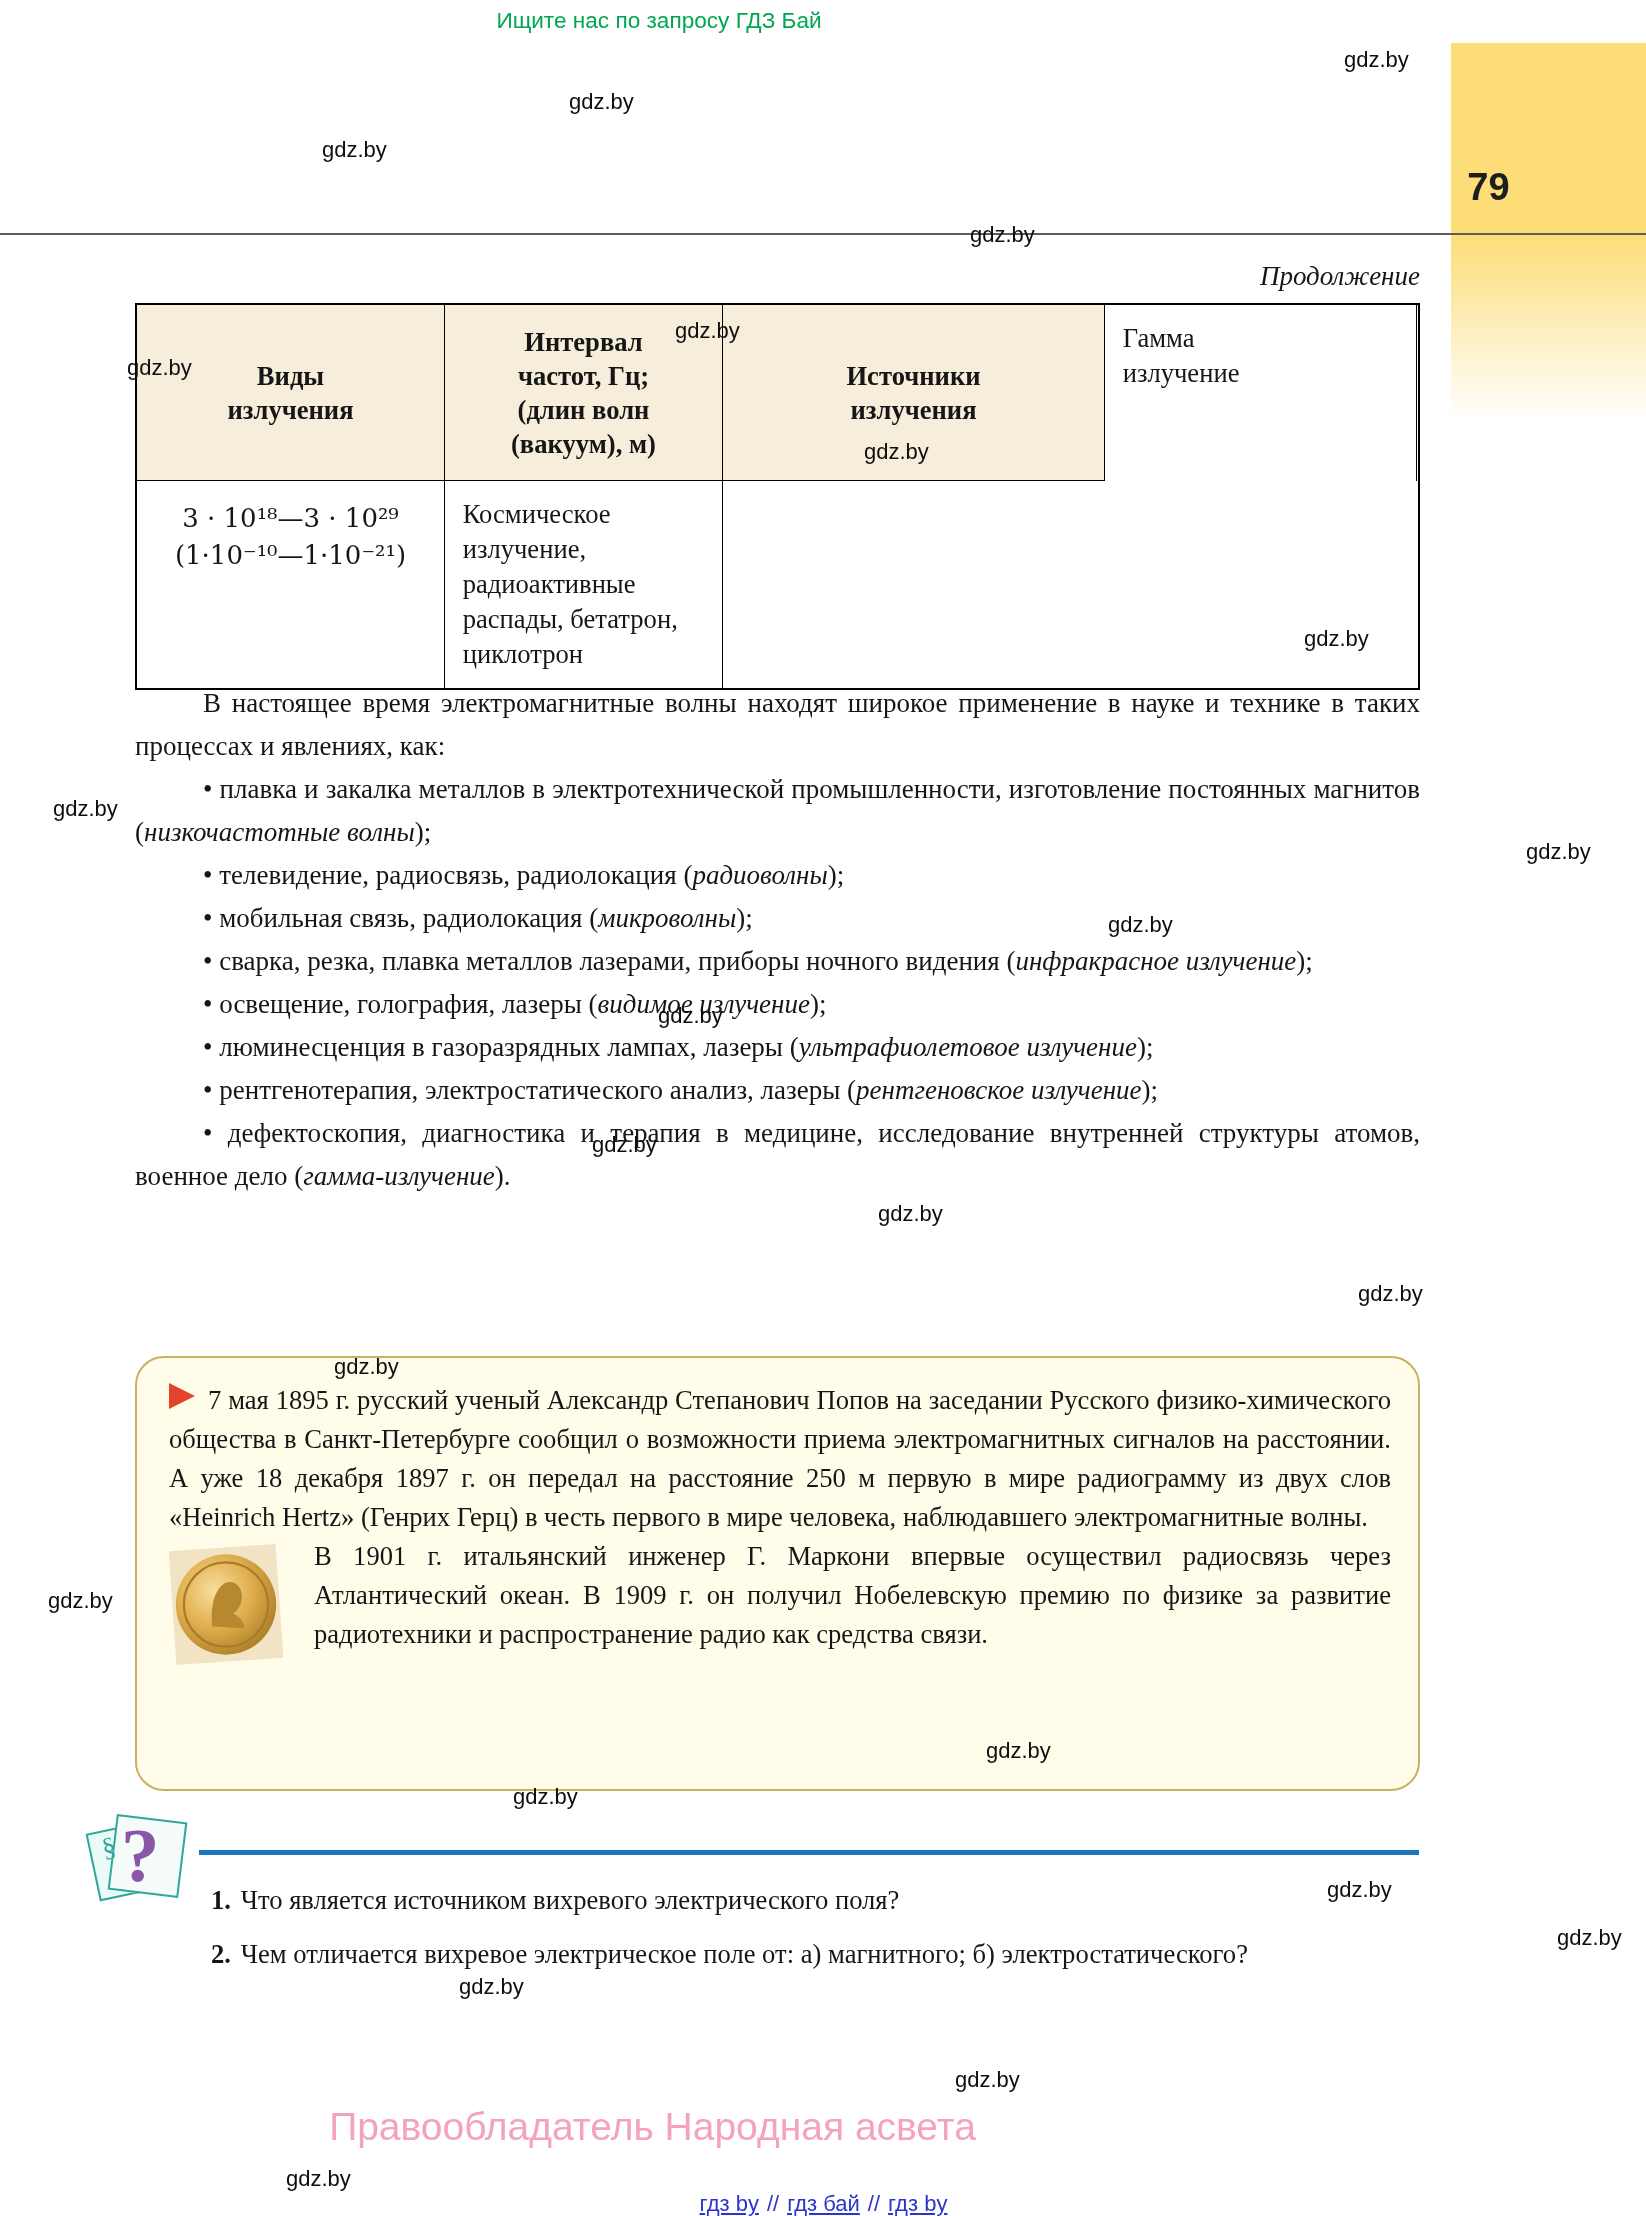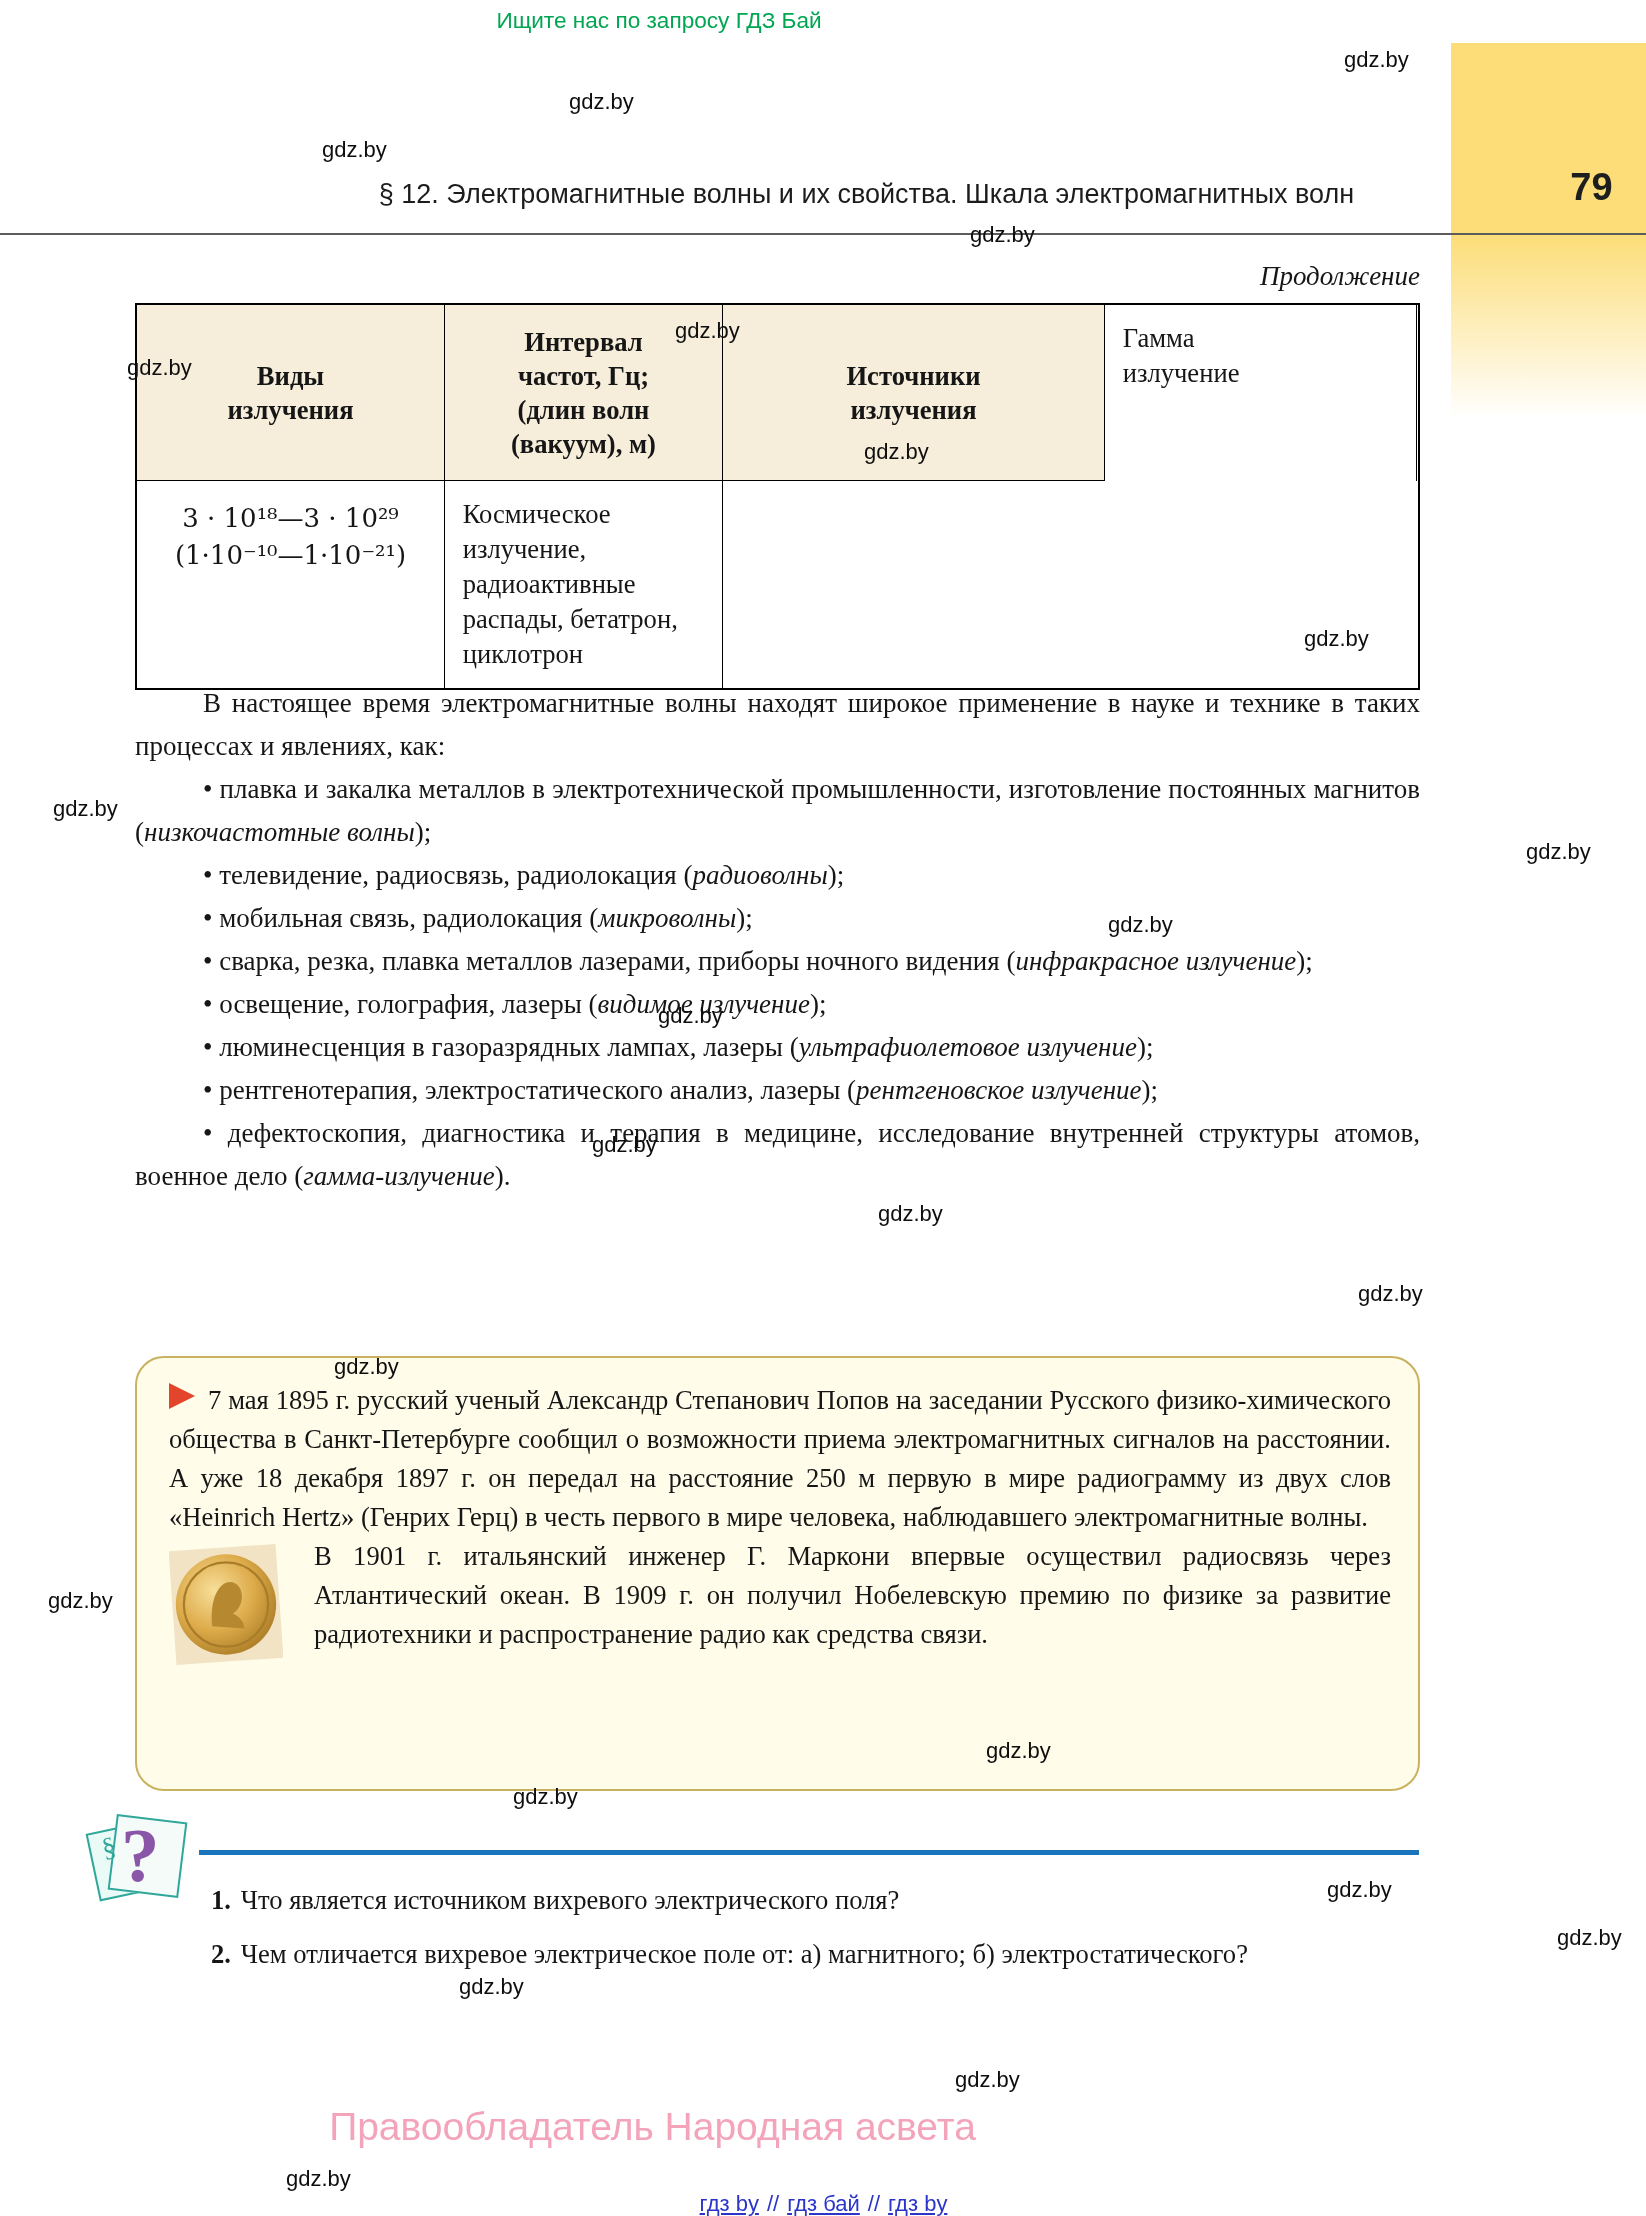--- a/index.html
+++ b/index.html
@@ -9,21 +9,21 @@
 
   .top-notice{position:absolute;top:8px;left:659px;transform:translateX(-50%);
         font-family:"Liberation Sans",sans-serif;font-size:22.6px;color:#00a651;white-space:nowrap;z-index:10}
 
   .watermark{position:absolute;font-family:"Liberation Sans",sans-serif;font-size:22px;
         color:#0e0e0e;white-space:nowrap;z-index:9}
 
   .corner-solid{position:absolute;left:1451px;top:43px;width:196px;height:191px;background:#fcdd78}
   .corner-fade{position:absolute;left:1451px;top:235px;width:196px;height:184px;
         background:linear-gradient(180deg,#fcdd78 0%,rgba(252,221,120,0) 100%)}
-  .page-number{position:absolute;left:1543px;top:166px;width:97px;text-align:center;
+  .page-number{position:absolute;left:1440px;top:166px;width:97px;text-align:center;
         font-family:"Liberation Sans",sans-serif;font-weight:bold;font-size:38px;color:#1e1e1e;z-index:3}
   .header-rule{position:absolute;left:0;top:233px;width:1647px;height:2.4px;background:#5c5c5c;z-index:2}
 
   .page-title{position:absolute;left:274px;top:179px;width:1185px;text-align:center;
         font-family:"Liberation Sans",sans-serif;font-size:27px;color:#1c1c1c;z-index:3}
 
   .continuation{position:absolute;left:135px;top:261px;width:1285px;text-align:right;
         font-style:italic;font-size:27px}
 
   .dtable{position:absolute;left:135px;top:303px;width:1285px;border:2.4px solid #000;
@@ -75,21 +75,20 @@
 
 <div class="page">
 
   <div class="top-notice">Ищите нас по запросу ГДЗ Бай</div>
 
   <div class="corner-solid"></div>
   <div class="corner-fade"></div>
   <div class="page-number">79</div>
   <div class="header-rule"></div>
 
-  <div class="page-title">§ 12. Электромагнитные волны и их свойства. Шкала электромагнитных волн</div>
 
   <div class="continuation">Продолжение</div>
 
   <div class="dtable">
     <div class="th">
         <span class="hspan1">Виды излучения</span>
       </div>
     <div class="th">
         <span class="hspan2">Интервал частот, Гц; (длин волн (вакуум), м)</span>
       </div>

